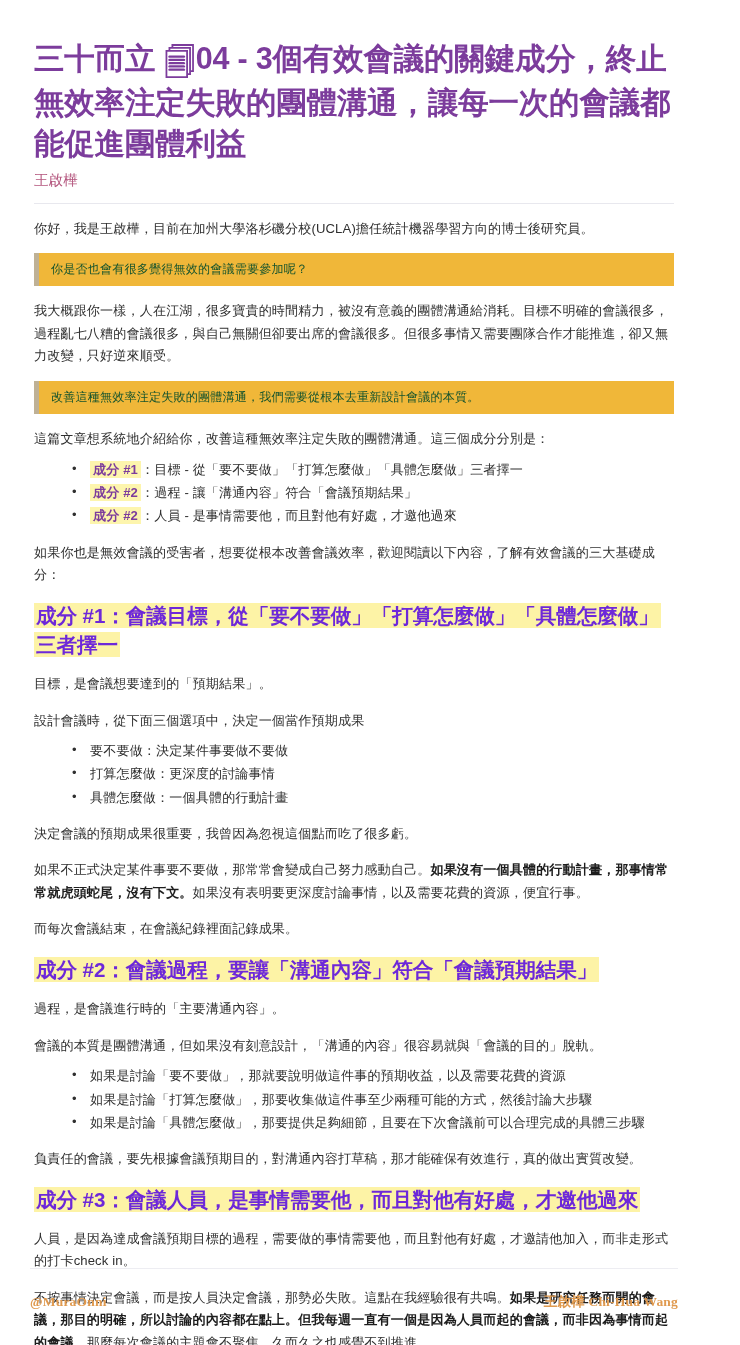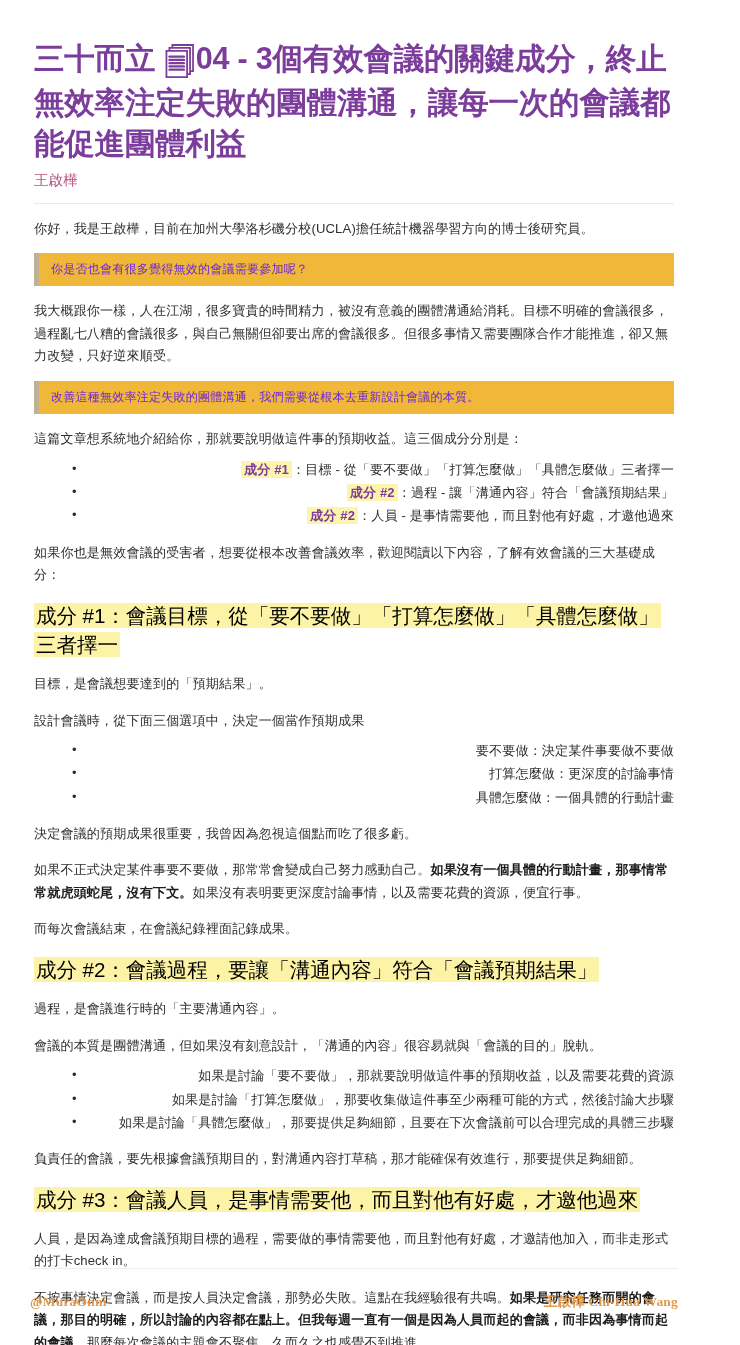--- a/index.html
+++ b/index.html
@@ -73,30 +73,29 @@
   p.body b, span.bold { font-weight: 700; color: #1d1d1d; }
 
   
   .callout {
     margin: 13px 0 0 0;
     background: #f0b739;
     border-left: 5px solid #bfb195;
     padding: 7px 10px 8px 12px;
     font-size: 12.1px;
     line-height: 1.5;
-    color: #6d28d9;
+    color: #14532d;
     letter-spacing: 0.15px;
   }
 
   
   ul.bullets {
     margin: 7px 0 0 0;
     padding-left: 38px;
     list-style: none;
-    text-align: right;
   }
   ul.bullets > li {
     position: relative;
     font-size: 13.1px;
     line-height: 1.78;
     color: #2f2f2f;
     letter-spacing: 0.12px;
     padding-left: 18px;
   }
   ul.bullets > li::before {
@@ -112,22 +111,22 @@
     color: #7c3c9c;
     background: #fdf5ad;
     padding: 1px 3px;
   }
 
   
   h2.section {
     margin: 14px 0 0 0;
     font-size: 20.6px;
     line-height: 1.42;
-    font-weight: 400;
-    color: #000000;
+    font-weight: 700;
+    color: #6d28d9;
     letter-spacing: -0.1px;
   }
   h2.section .hl {
     background: #fdf3a6;
     padding: 1px 2px;
     box-decoration-break: clone;
     -webkit-box-decoration-break: clone;
   }
   .footer-rule {
     height: 1px;
@@ -166,21 +165,21 @@
     </div>
 
     <p class="body">你好，我是王啟樺，目前在加州大學洛杉磯分校(UCLA)擔任統計機器學習方向的博士後研究員。</p>
 
     <div class="callout">你是否也會有很多覺得無效的會議需要參加呢？</div>
 
     <p class="body">我大概跟你一樣，人在江湖，很多寶貴的時間精力，被沒有意義的團體溝通給消耗。目標不明確的會議很多，過程亂七八糟的會議很多，與自己無關但卻要出席的會議很多。但很多事情又需要團隊合作才能推進，卻又無力改變，只好逆來順受。</p>
 
     <div class="callout">改善這種無效率注定失敗的團體溝通，我們需要從根本去重新設計會議的本質。</div>
 
-    <p class="body">這篇文章想系統地介紹給你，那就要說明做這件事的預期收益。這三個成分分別是：</p>
+    <p class="body">這篇文章想系統地介紹給你，改善這種無效率注定失敗的團體溝通。這三個成分分別是：</p>
 
     <ul class="bullets">
       <li><span class="tag">成分 #1</span><span>：目標 - 從「要不要做」「打算怎麼做」「具體怎麼做」三者擇一</span></li>
       <li><span class="tag">成分 #2</span><span>：過程 - 讓「溝通內容」符合「會議預期結果」</span></li>
       <li><span class="tag">成分 #2</span><span>：人員 - 是事情需要他，而且對他有好處，才邀他過來</span></li>
     </ul>
 
     <p class="body">如果你也是無效會議的受害者，想要從根本改善會議效率，歡迎閱讀以下內容，了解有效會議的三大基礎成分：</p>
 
     <h2 class="section"><span class="hl">成分 #1：會議目標，從「要不要做」「打算怎麼做」「具體怎麼做」三者擇一</span></h2>
@@ -196,21 +195,21 @@
     <p class="body">而每次會議結束，在會議紀錄裡面記錄成果。</p>
 
     <h2 class="section"><span class="hl">成分 #2：會議過程，要讓「溝通內容」符合「會議預期結果」</span></h2>
     <p class="body">過程，是會議進行時的「主要溝通內容」。</p>
     <p class="body">會議的本質是團體溝通，但如果沒有刻意設計，「溝通的內容」很容易就與「會議的目的」脫軌。</p>
     <ul class="bullets">
       <li>如果是討論「要不要做」，那就要說明做這件事的預期收益，以及需要花費的資源</li>
       <li>如果是討論「打算怎麼做」，那要收集做這件事至少兩種可能的方式，然後討論大步驟</li>
       <li>如果是討論「具體怎麼做」，那要提供足夠細節，且要在下次會議前可以合理完成的具體三步驟</li>
     </ul>
-    <p class="body">負責任的會議，要先根據會議預期目的，對溝通內容打草稿，那才能確保有效進行，那要提供足夠細節。</p>
+    <p class="body">負責任的會議，要先根據會議預期目的，對溝通內容打草稿，那才能確保有效進行，真的做出實質改變。</p>
 
     <h2 class="section"><span class="hl">成分 #3：會議人員，是事情需要他，而且對他有好處，才邀他過來</span></h2>
     <p class="body">人員，是因為達成會議預期目標的過程，需要做的事情需要他，而且對他有好處，才邀請他加入，而非走形式的打卡check in。</p>
     <p class="body"><span>不按事情決定會議，而是按人員決定會議，那勢必失敗。這點在我經驗很有共鳴。</span><span class="bold">如果是研究任務而開的會議，那目的明確，所以討論的內容都在點上。但我每週一直有一個是因為人員而起的會議，而非因為事情而起的會議。</span><span>那麼每次會議的主題會不聚焦，久而久之也感覺不到推進。</span></p>
     <p class="body">所以，開始檢視自己的會議，有哪些不是因為事情而是因為人而設置的。將其改善掉，改成更事情導向的會議，那整個行事曆就會產生新的活力。</p>
 
   </div>
 
   <div class="footer-rule"></div>
   <div class="footer">

